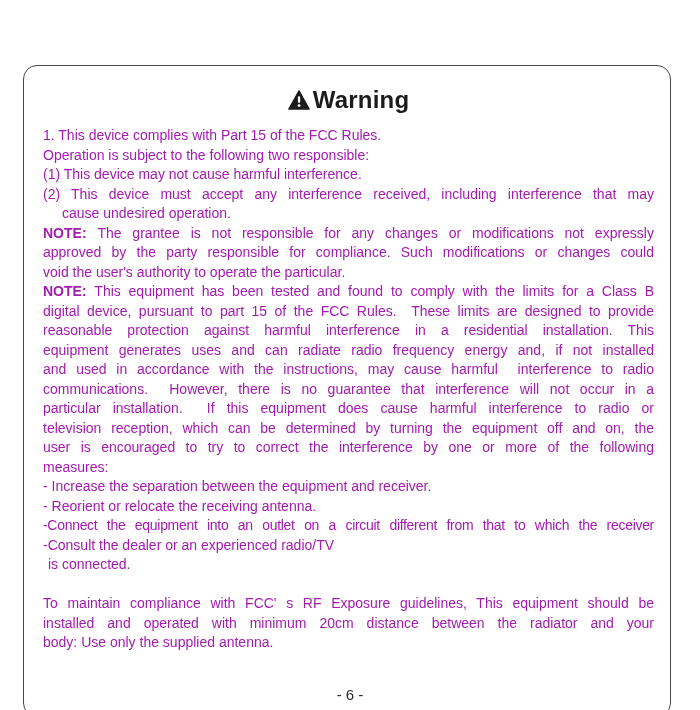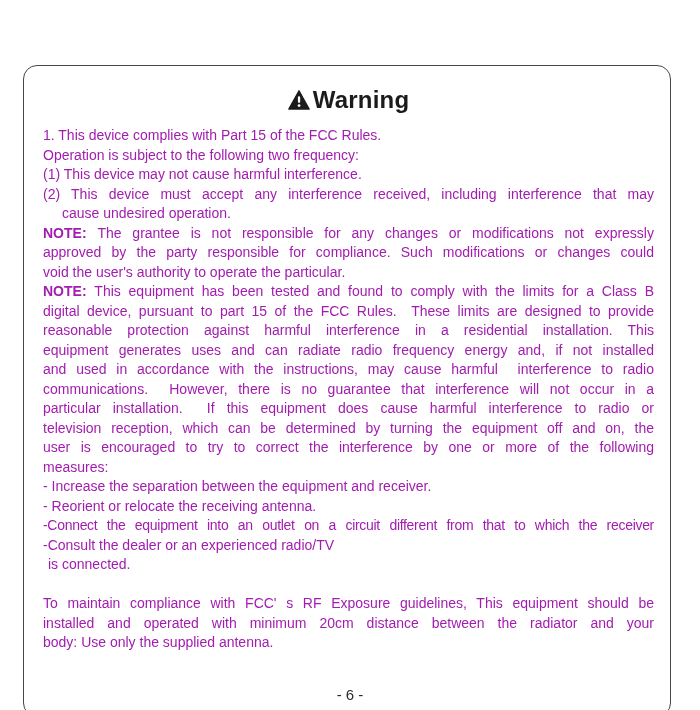--- a/index.html
+++ b/index.html
@@ -74,21 +74,21 @@
 <div class="warning-box">
   <div class="title-row">
     <span class="warn-icon"><svg width="22" height="20" viewBox="0 0 24 22" aria-hidden="true">
           <path d="M12 0.8 L23.2 21 H0.8 Z" fill="#1b1b1b" stroke="#1b1b1b" stroke-width="1.4" stroke-linejoin="round"></path>
           <rect x="10.8" y="7" width="2.5" height="7.2" rx="1.2" fill="#ffffff"></rect>
           <circle cx="12.05" cy="17.1" r="1.55" fill="#ffffff"></circle>
         </svg></span><span class="title-text">Warning</span>
   </div>
   <div class="body-text" id="body-lines">
       <div class="line">1. This device complies with Part 15 of the FCC Rules.</div>
-      <div class="line">Operation is subject to the following two frequency:</div>
+      <div class="line">Operation is subject to the following two responsible:</div>
       <div class="line">(1) This device may not cause harmful interference.</div>
       <div class="line j">(2) This device must accept any interference received, including interference that may</div>
       <div class="line ind2">cause undesired operation.</div>
       <div class="line j"><b>NOTE: </b>The grantee is not responsible for any changes or modifications not expressly</div>
       <div class="line j">approved by the party responsible for compliance. Such modifications or changes could</div>
       <div class="line">void the user's authority to operate the particular.</div>
       <div class="line j"><b>NOTE: </b>This equipment has been tested and found to comply with the limits for a Class B</div>
       <div class="line j">digital device, pursuant to part 15 of the FCC Rules.  These limits are designed to provide</div>
       <div class="line j">reasonable protection against harmful interference in a residential installation. This</div>
       <div class="line j">equipment generates uses and can radiate radio frequency energy and, if not installed</div>

